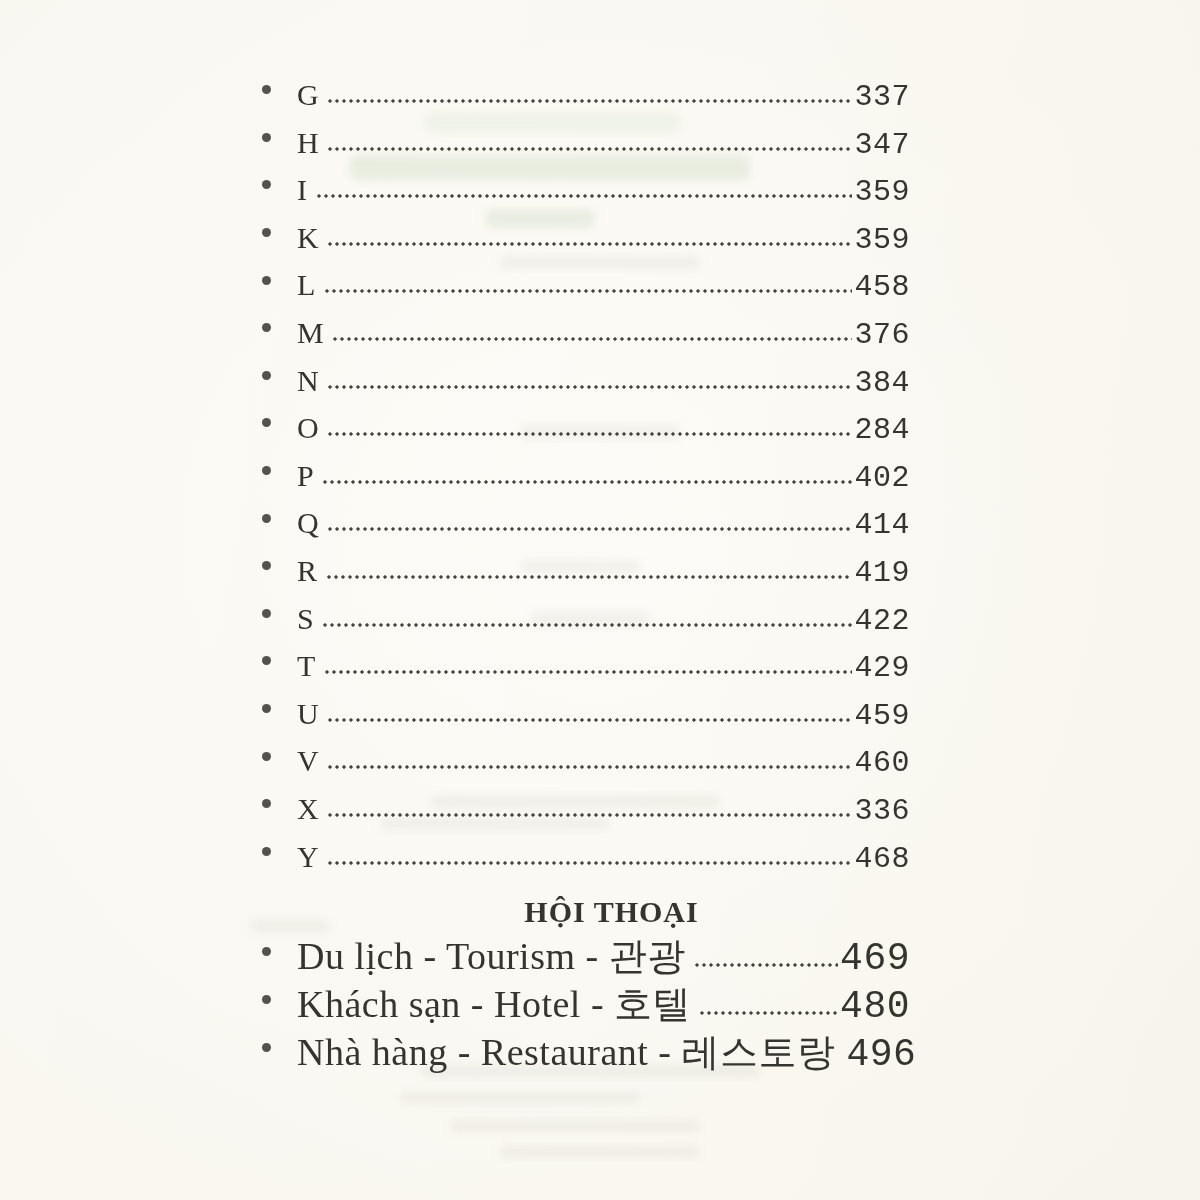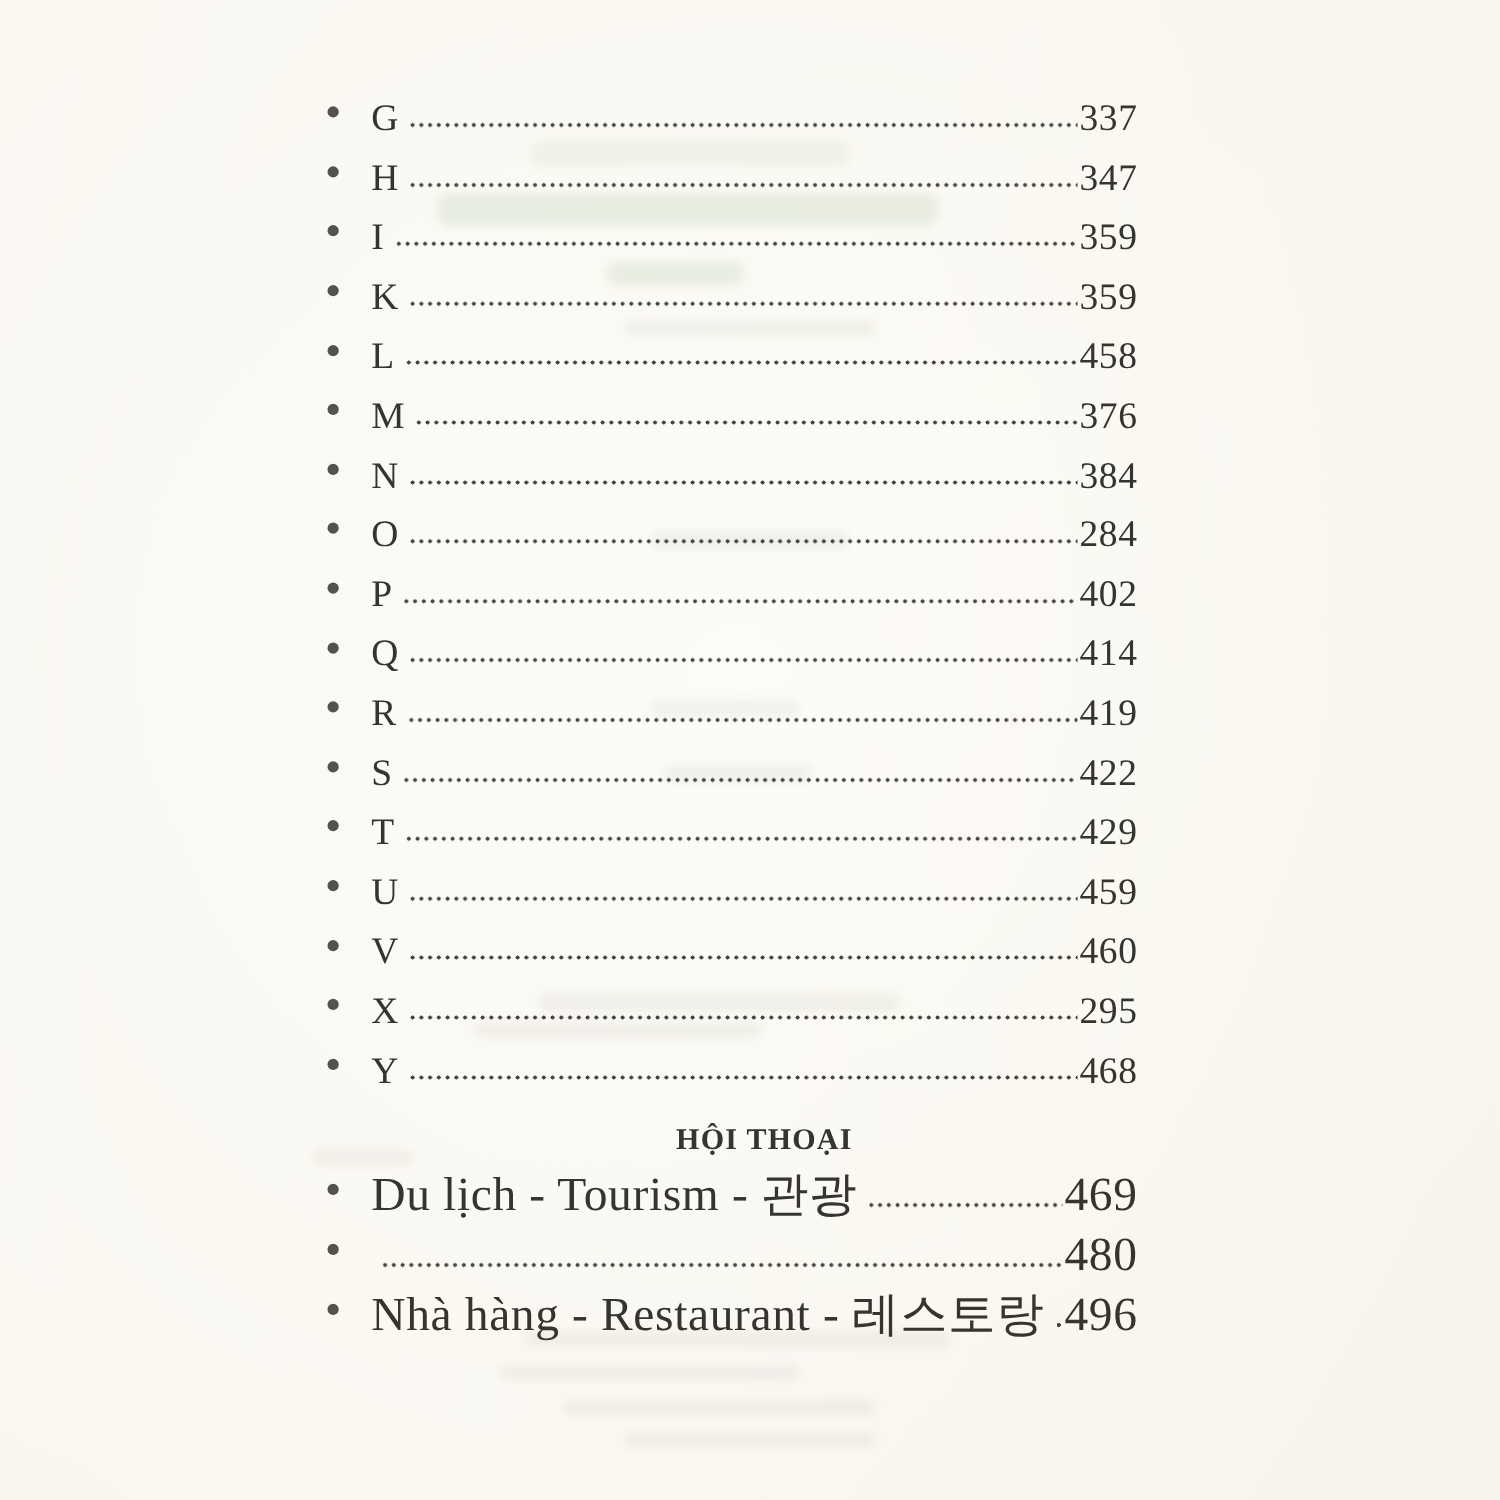--- a/index.html
+++ b/index.html
@@ -55,26 +55,26 @@
     flex: 1 1 auto;
     height: 4px;
     margin: 0 2px 0 9px;
     align-self: baseline;
     position: relative; top: -2px;
     background-image: radial-gradient(circle at 2px 2px, #45443e 1.45px, rgba(0,0,0,0) 1.8px);
     background-size: 7px 4px;
     background-repeat: repeat-x;
     background-position: left bottom;
   }
-  .pagenum { flex: 0 0 auto; letter-spacing: 0.5px; }
+  .pagenum { flex: 0 0 auto; letter-spacing: 0.5px; font-family: Liberation Mono, monospace; }
   .section-heading {
     margin-top: 12px;
     height: 40px;
     line-height: 40px;
-    font-size: 24px;
+    font-size: 30px;
     font-weight: bold;
     letter-spacing: 1px;
     text-align: center;
     padding-left: 68px;
   }
 </style>
 </head>
 <body>
 
 <div class="page">
@@ -200,21 +200,21 @@
           <span class="bullet"></span>
           <span class="entry-label">V</span>
           <span class="leader"></span>
           <span class="pagenum">460</span>
         </div>
 
         <div class="toc-row">
           <span class="bullet"></span>
           <span class="entry-label">X</span>
           <span class="leader"></span>
-          <span class="pagenum">295</span>
+          <span class="pagenum">336</span>
         </div>
 
         <div class="toc-row">
           <span class="bullet"></span>
           <span class="entry-label">Y</span>
           <span class="leader"></span>
           <span class="pagenum">468</span>
         </div>
       </div>
 
@@ -224,20 +224,21 @@
 
         <div class="toc-row">
           <span class="bullet"></span>
           <span class="entry-label">Du lịch - Tourism - 관광</span>
           <span class="leader"></span>
           <span class="pagenum">469</span>
         </div>
 
         <div class="toc-row">
           <span class="bullet"></span>
+          <span class="entry-label">Khách sạn - Hotel - 호텔</span>
           <span class="leader"></span>
           <span class="pagenum">480</span>
         </div>
 
         <div class="toc-row">
           <span class="bullet"></span>
           <span class="entry-label">Nhà hàng - Restaurant - 레스토랑</span>
           <span class="leader"></span>
           <span class="pagenum">496</span>
         </div>

